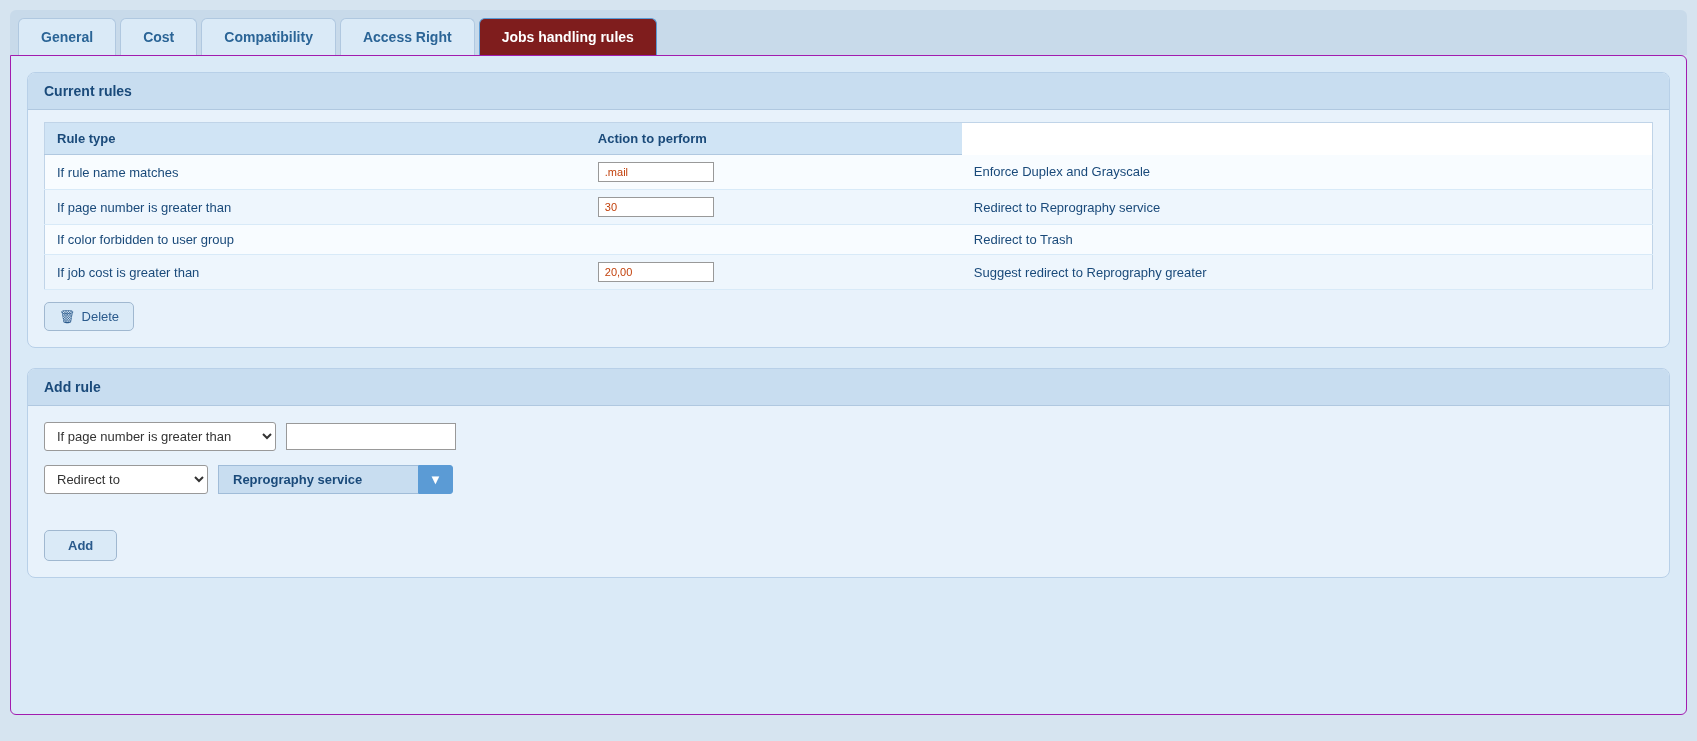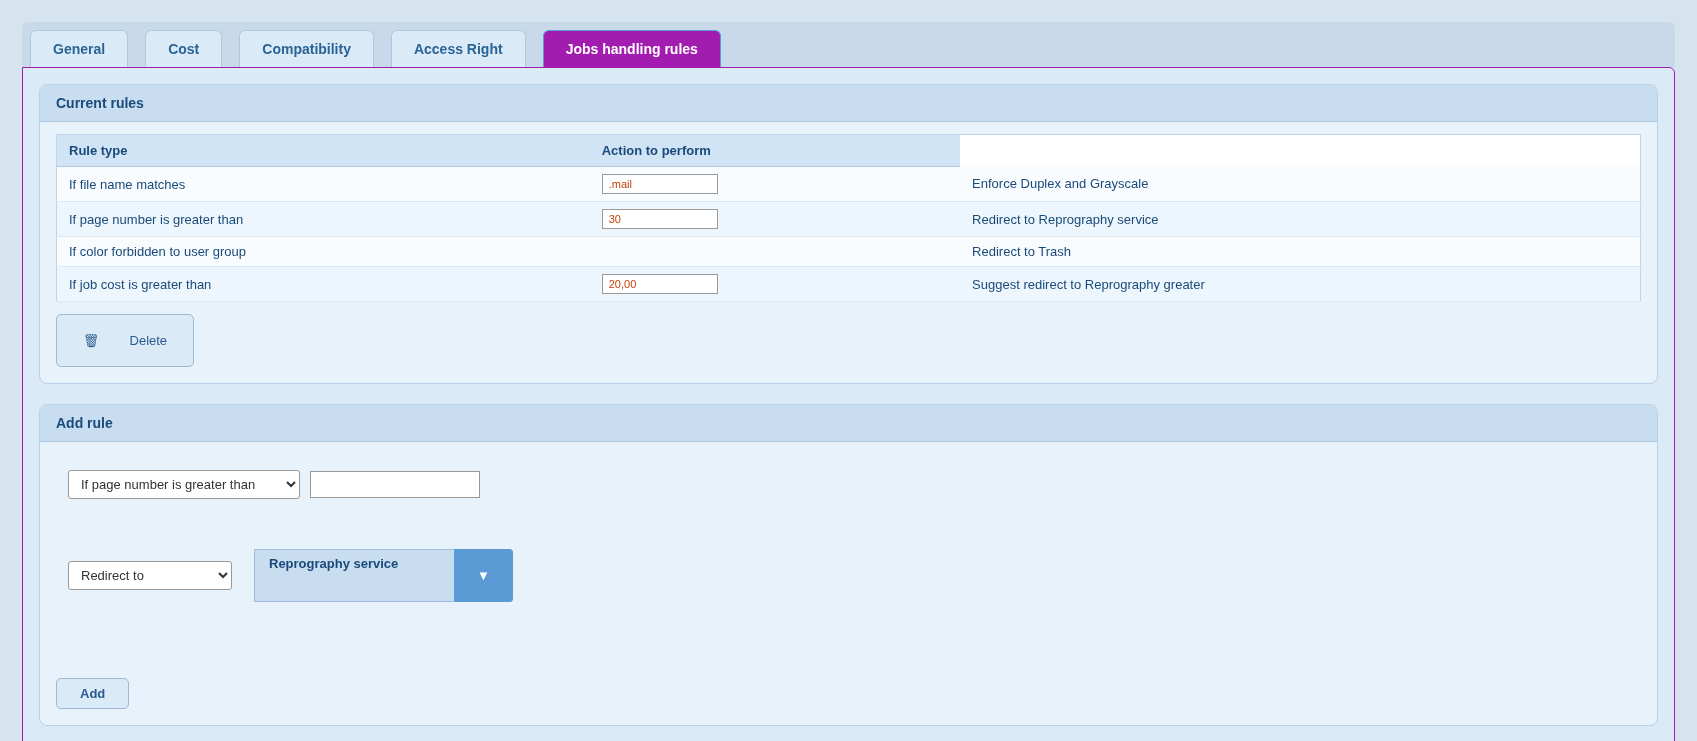--- a/index.html
+++ b/index.html
@@ -1,46 +1,46 @@
 <!DOCTYPE html>
 <html><head>
   <meta charset="utf-8">
   <style>
-    * { box-sizing: border-box; margin: 0; padding: 12px; }
+    * { box-sizing: border-box; margin: 0; padding: 0; }
     body {
       font-family: Arial, sans-serif;
       font-size: 13px;
       background: #d6e4f0;
       padding: 10px;
       color: #2a5a8c;
     }
 
     .tabs {
       display: flex;
-      gap: 17px;
+      gap: 4px;
       margin-bottom: 0;
       padding: 8px 8px 0 8px;
       background: #c8daea;
       border-radius: 6px 6px 0 0;
     }
 
     .tab {
       padding: 10px 22px;
       border-radius: 6px 6px 0 0;
       cursor: pointer;
       font-weight: bold;
       font-size: 14px;
       border: 1px solid #b0c8e0;
       border-bottom: none;
       background: #daeaf7;
       color: #2a6496;
     }
 
     .tab.active {
-      background: #a21caf;
+      background: #7f1d1d;
       color: #fff;
       border-color: #5b9bd5;
     }
 
     .main-content {
       background: #daeaf7;
       border: 1px solid #a21caf;
       border-radius: 0 6px 6px 6px;
       padding: 16px;
       min-height: 660px;
@@ -214,21 +214,21 @@
     <div class="section-body">
       <table class="rules-table">
         <thead>
           <tr>
             <th>Rule type</th>
             <th>Action to perform</th>
           </tr>
         </thead>
         <tbody id="rules-table-body">
         <tr>
-              <td>If file name matches</td>
+              <td>If rule name matches</td>
               <td><input type="text" value=".mail" style=""></td>
               <td>Enforce Duplex and Grayscale</td>
             </tr>
             <tr>
               <td>If page number is greater than</td>
               <td><input type="text" value="30" style=""></td>
               <td>Redirect to Reprography service</td>
             </tr>
             <tr>
               <td>If color forbidden to user group</td>

